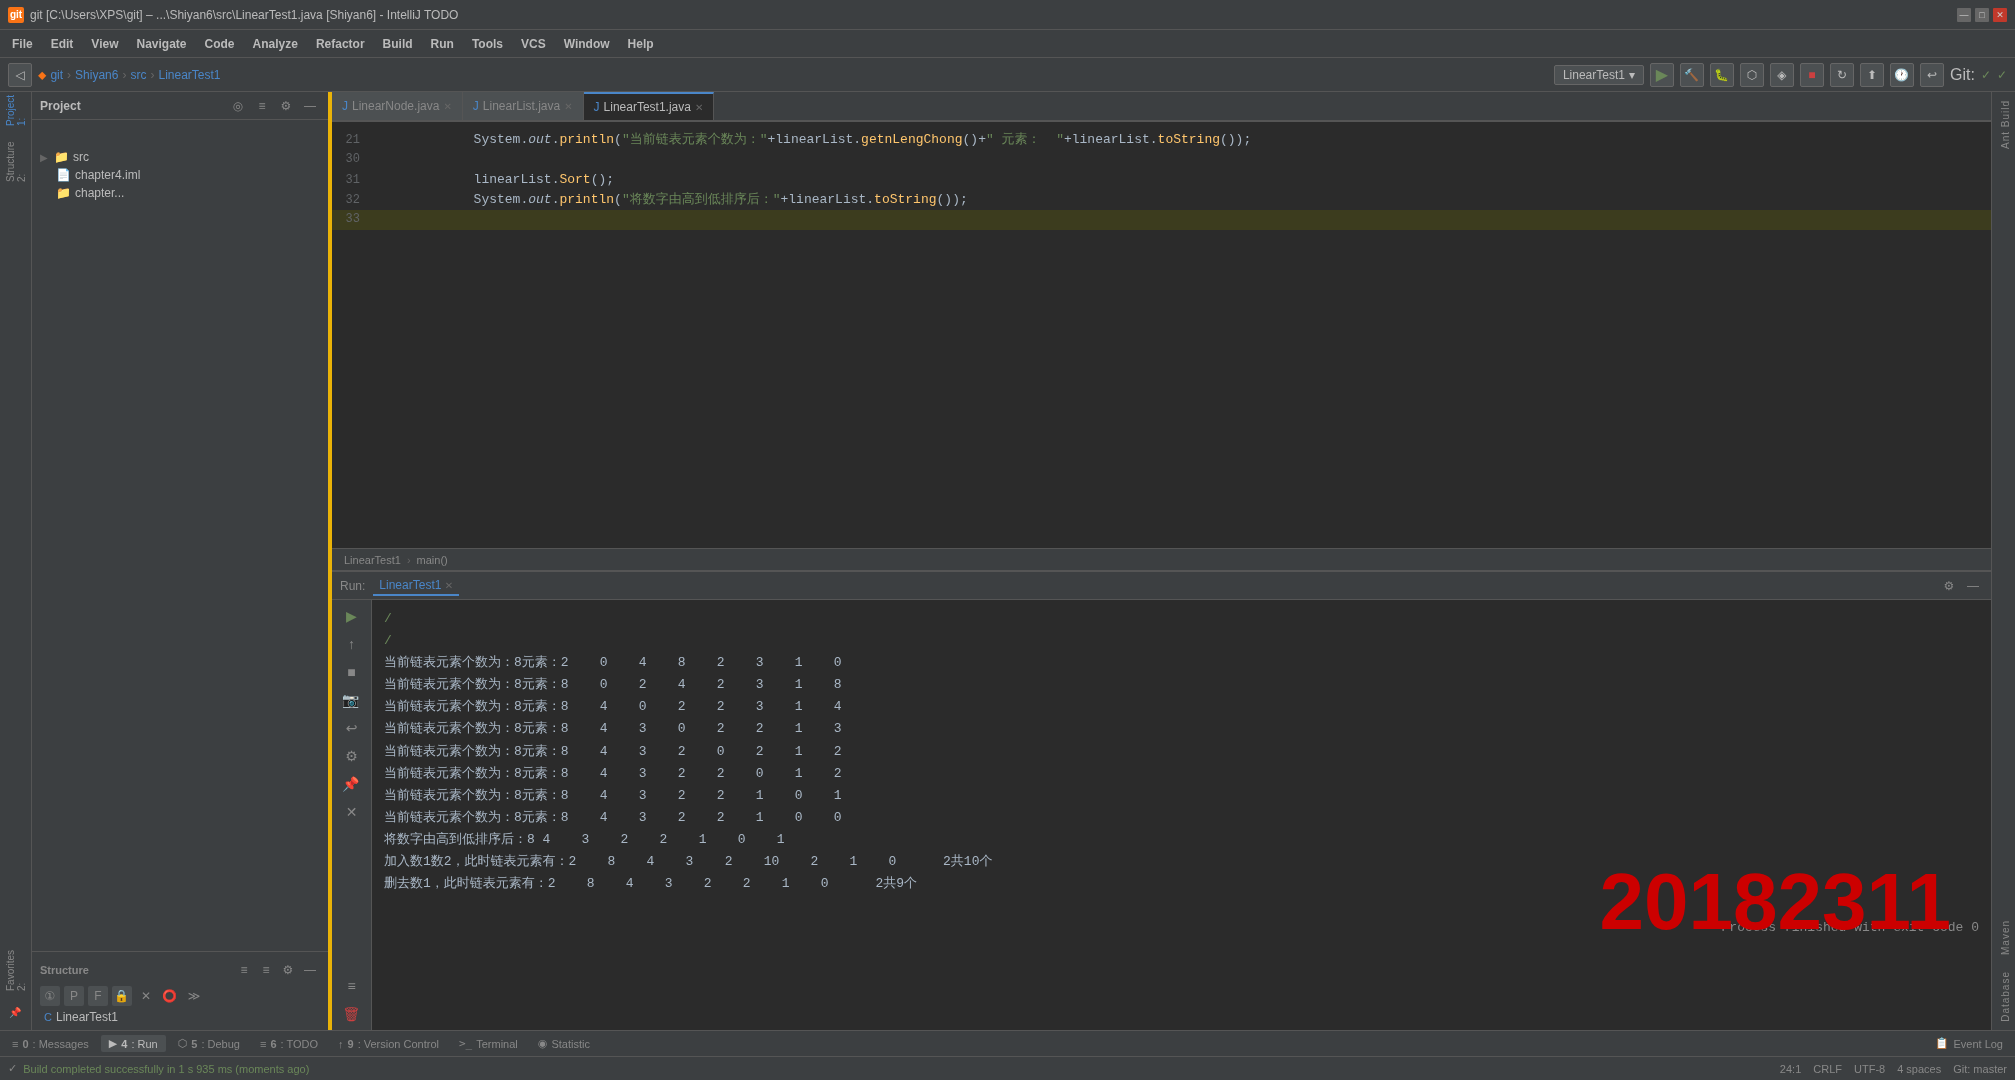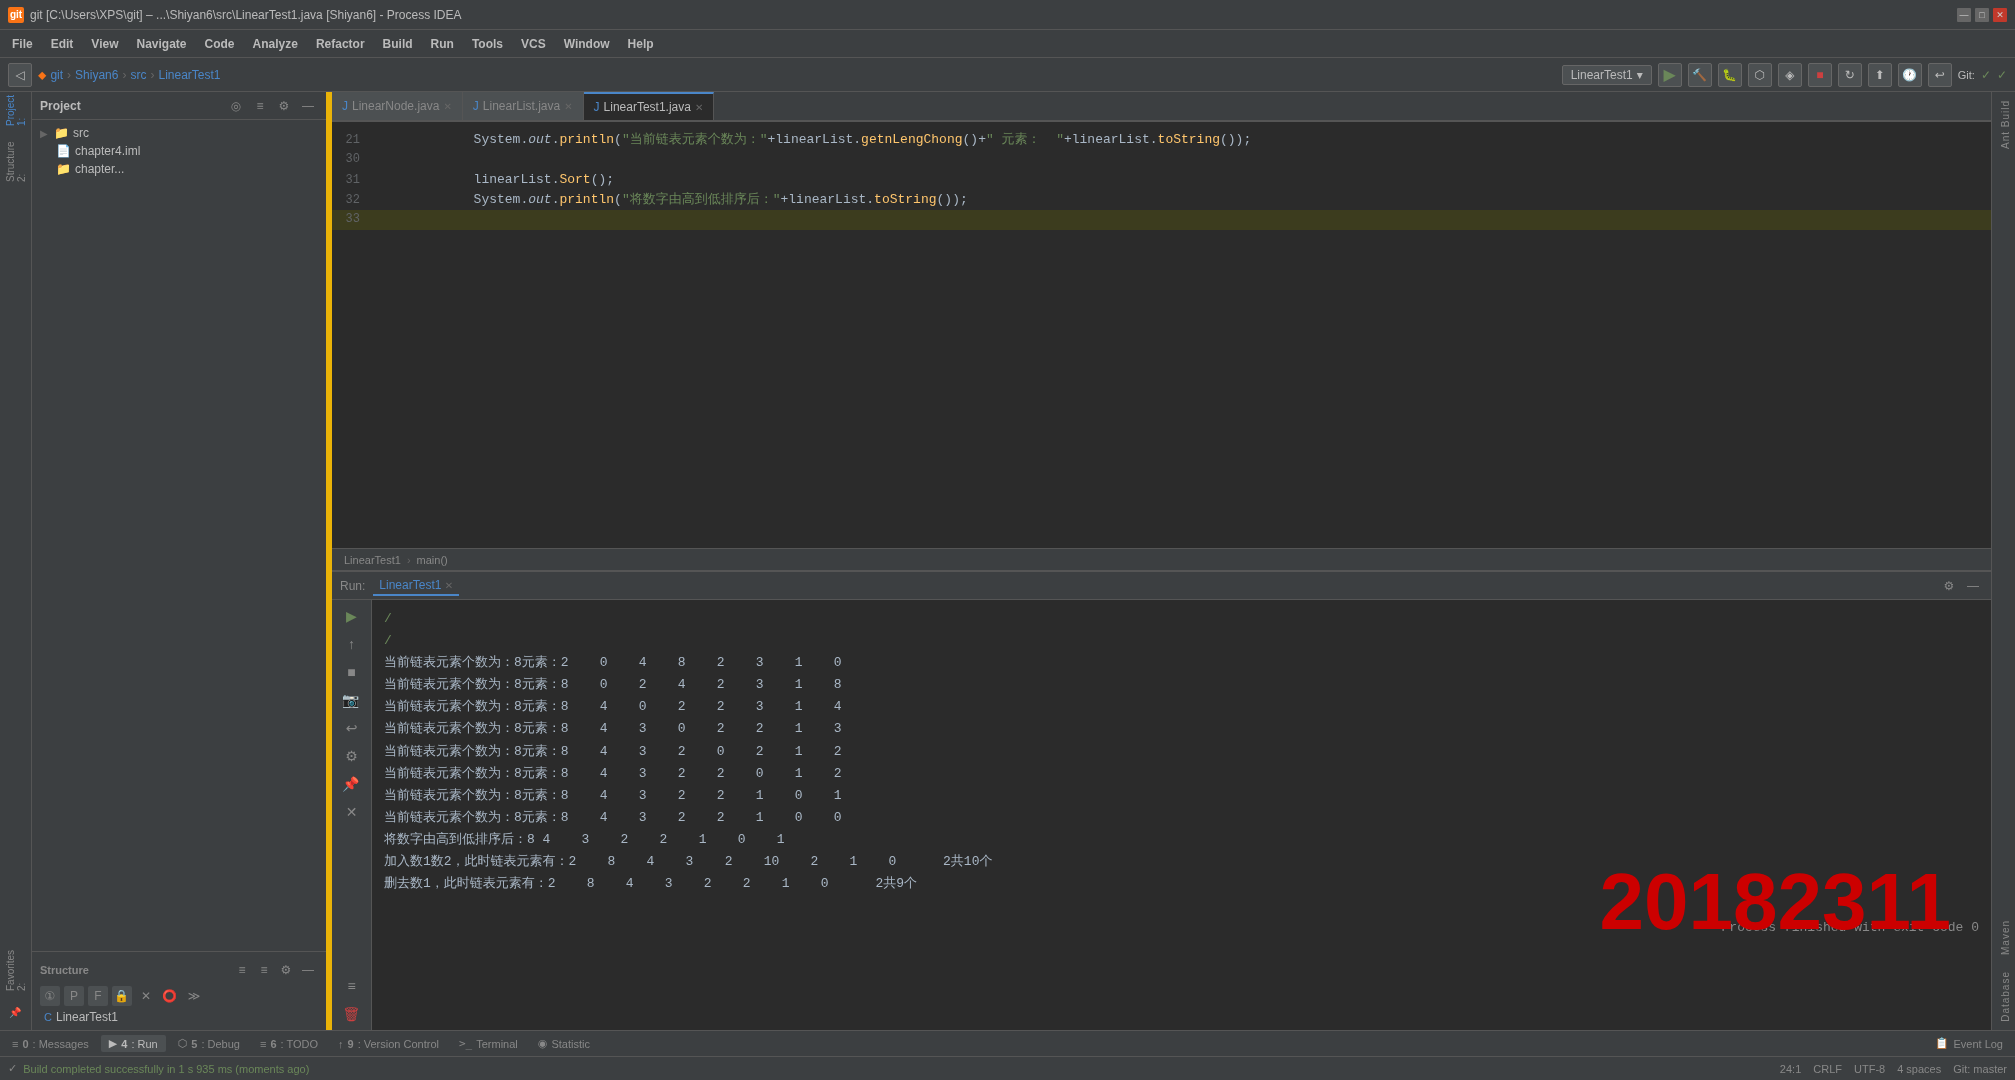--- a/index.html
+++ b/index.html
@@ -97,21 +97,21 @@
       background: #4c5052;
       border: 1px solid #666;
       color: #bbbbbb;
       width: 24px; height: 24px;
       border-radius: 2px;
       cursor: pointer;
       display: flex; align-items: center; justify-content: center;
       font-size: 12px;
     }
     .run-btn { color: #6a8759; font-size: 16px; }
-    .git-text { color: #bbbbbb; font-size: 11px; }
+    .git-text { color: #bbbbbb; font-size: 16px; }
 
     
     .main-layout {
       display: flex;
       flex: 1;
       overflow: hidden;
     }
 
     
     .left-sidebar {
@@ -134,24 +134,25 @@
       border-radius: 2px;
       writing-mode: vertical-lr;
       font-size: 10px;
     }
     .sidebar-icon.active { color: #4a86c8; }
 
     
     .project-panel {
       width: 300px;
       background: #3c3f41;
-      border-right: 6px solid #eab308;
+      border-right: 4px solid #eab308;
       display: flex;
       flex-direction: column;
       flex-shrink: 0;
+      gap: 24px;
     }
     .panel-header {
       background: #3c3f41;
       height: 28px;
       display: flex;
       align-items: center;
       padding: 0 8px;
       border-bottom: 1px solid #555;
       gap: 4px;
     }
@@ -408,21 +409,21 @@
       gap: 4px;
       border-radius: 2px;
     }
     .bottom-tab.active { background: #4c5052; color: #bbbbbb; }
   </style>
 </head>
 <body>
 
 <div class="title-bar">
   <div class="title-bar-icon">git</div>
-  <span class="title-bar-text">git [C:\Users\XPS\git] – ...\Shiyan6\src\LinearTest1.java [Shiyan6] - Process IDEA</span>
+  <span class="title-bar-text">git [C:\Users\XPS\git] – ...\Shiyan6\src\LinearTest1.java [Shiyan6] - IntelliJ TODO</span>
   <div class="title-bar-controls">
     <div class="title-bar-btn">—</div>
     <div class="title-bar-btn">□</div>
     <div class="title-bar-btn" style="background:#c0392b;">✕</div>
   </div>
 </div>
 
 <div class="menu-bar">
   <div class="menu-item">File</div>
   <div class="menu-item">Edit</div>

